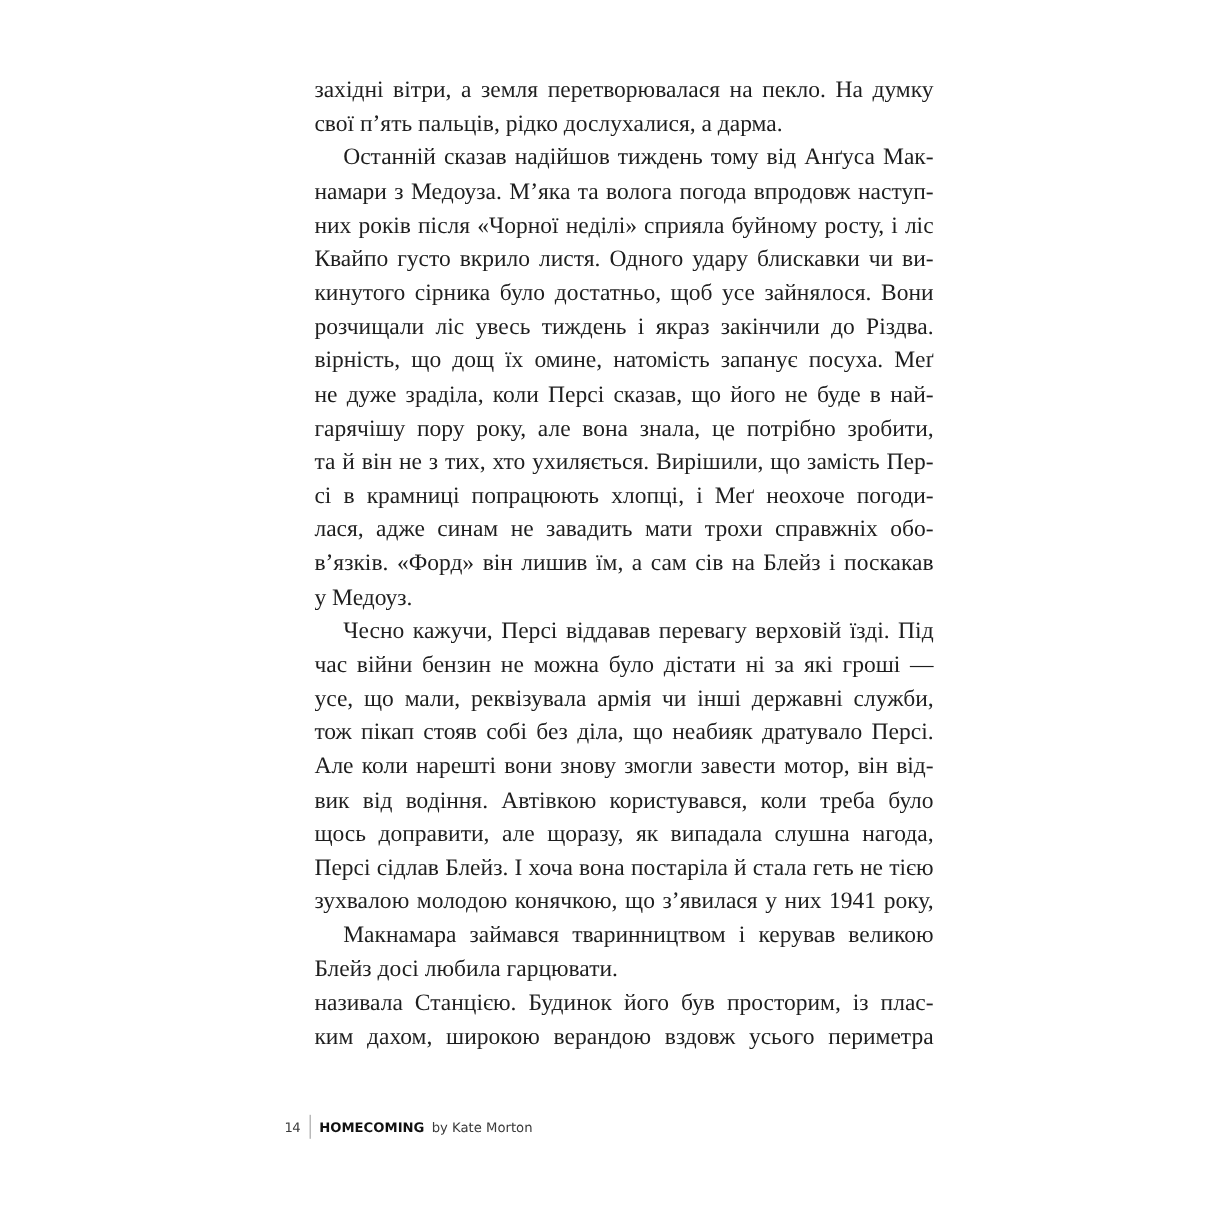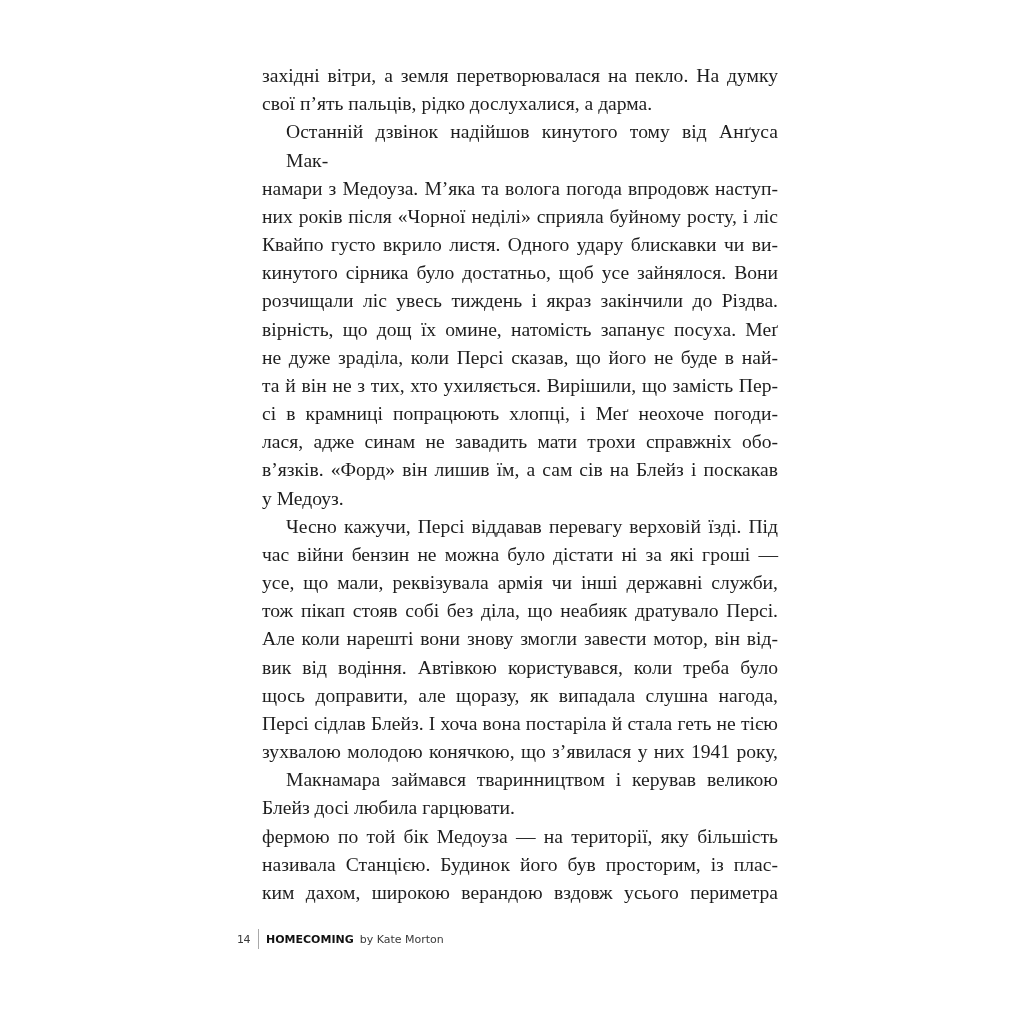--- a/index.html
+++ b/index.html
@@ -35,45 +35,45 @@
   .book-title { font-weight: bold; color: #111111; letter-spacing: 0px; }
   .byline { margin-left: 6px; color: #3a3a3a; }
 </style>
 </head>
 <body>
 
 <div class="page">
   <div class="text-block" id="text-block">
       <span class="line" style="white-space: normal;">західні вітри, а земля перетворювалася на пекло. На думку</span>
       <span class="line last" style="white-space: normal;">свої п’ять пальців, рідко дослухалися, а дарма.</span>
-      <span class="line indent" style="white-space: normal;">Останній дзвінок надійшов кинутого тому від Анґуса Мак-</span>
+      <span class="line indent" style="white-space: normal;">Останній сказав надійшов тиждень тому від Анґуса Мак-</span>
       <span class="line" style="white-space: normal;">намари з Медоуза. М’яка та волога погода впродовж наступ-</span>
       <span class="line" style="white-space: normal;">них років після «Чорної неділі» сприяла буйному росту, і ліс</span>
       <span class="line" style="white-space: normal;">Квайпо густо вкрило листя. Одного удару блискавки чи ви-</span>
       <span class="line" style="white-space: normal;">кинутого сірника було достатньо, щоб усе зайнялося. Вони</span>
       <span class="line" style="white-space: normal;">розчищали ліс увесь тиждень і якраз закінчили до Різдва.</span>
       <span class="line" style="white-space: normal;">вірність, що дощ їх омине, натомість запанує посуха. Меґ</span>
       <span class="line" style="white-space: normal;">не дуже зраділа, коли Персі сказав, що його не буде в най-</span>
+      <span class="line" style="white-space: normal;">гарячішу пору року, але вона знала, це потрібно зробити,</span>
       <span class="line" style="white-space: normal;">та й він не з тих, хто ухиляється. Вирішили, що замість Пер-</span>
       <span class="line" style="white-space: normal;">сі в крамниці попрацюють хлопці, і Меґ неохоче погоди-</span>
       <span class="line" style="white-space: normal;">лася, адже синам не завадить мати трохи справжніх обо-</span>
       <span class="line" style="white-space: normal;">в’язків. «Форд» він лишив їм, а сам сів на Блейз і поскакав</span>
       <span class="line last" style="white-space: normal;">у Медоуз.</span>
       <span class="line indent" style="white-space: normal;">Чесно кажучи, Персі віддавав перевагу верховій їзді. Під</span>
       <span class="line" style="white-space: normal;">час війни бензин не можна було дістати ні за які гроші —</span>
       <span class="line" style="white-space: normal;">усе, що мали, реквізувала армія чи інші державні служби,</span>
       <span class="line" style="white-space: normal;">тож пікап стояв собі без діла, що неабияк дратувало Персі.</span>
       <span class="line" style="white-space: normal;">Але коли нарешті вони знову змогли завести мотор, він від-</span>
       <span class="line" style="white-space: normal; font-family: Liberation Serif, serif;">вик від водіння. Автівкою користувався, коли треба було</span>
       <span class="line" style="white-space: normal;">щось доправити, але щоразу, як випадала слушна нагода,</span>
       <span class="line" style="white-space: normal;">Персі сідлав Блейз. І хоча вона постаріла й стала геть не тією</span>
       <span class="line" style="white-space: normal;">зухвалою молодою конячкою, що з’явилася у них 1941 року,</span>
       <span class="line indent" style="white-space: normal;">Макнамара займався тваринництвом і керував великою</span>
       <span class="line last" style="white-space: normal;">Блейз досі любила гарцювати.</span>
-      <span class="line" style="white-space: normal;">фермою по той бік Медоуза — на території, яку більшість</span>
       <span class="line" style="white-space: normal;">називала Станцією. Будинок його був просторим, із плас-</span>
       <span class="line" style="white-space: normal;">ким дахом, широкою верандою вздовж усього периметра</span>
     </div>
 
   <div class="footer">
     <span class="page-num">14</span>
     <span class="divider"></span>
     <span class="book-title">HOMECOMING</span>
     <span class="byline">by Kate Morton</span>
   </div>

